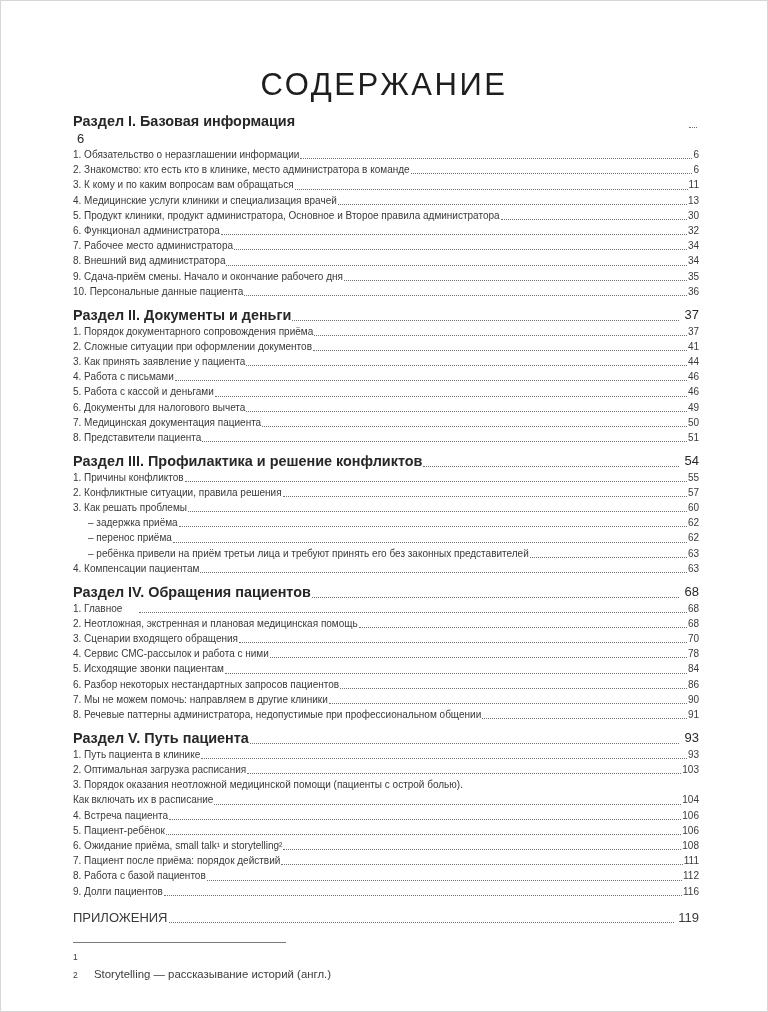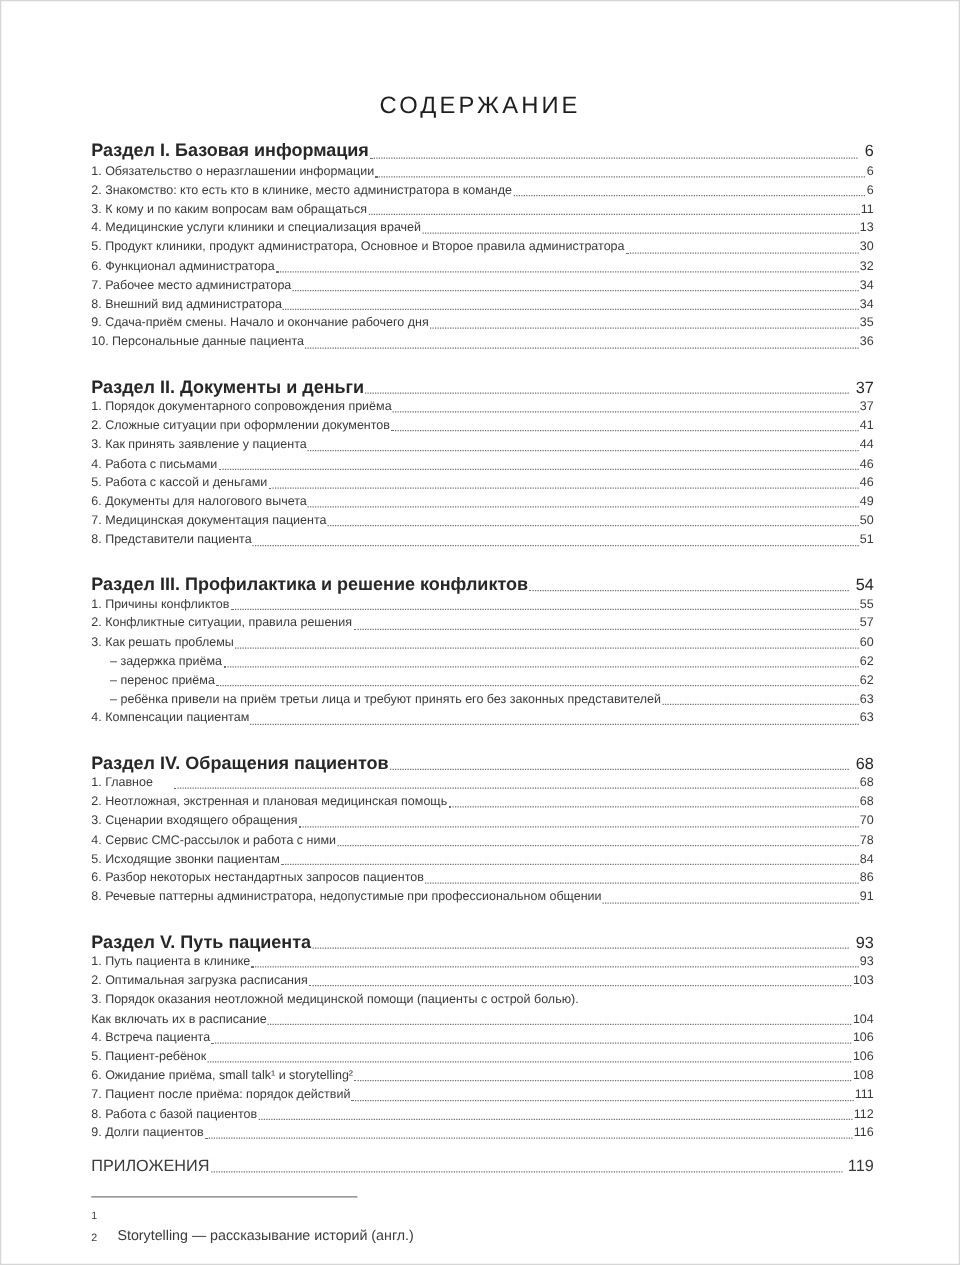--- a/index.html
+++ b/index.html
@@ -10,21 +10,21 @@
     background:#fff;
     border:1px solid #d6d6d6;
     font-family:"Liberation Sans", sans-serif;
     color:#3a3a3a;
     overflow:hidden;
   }
   .title{
     margin:0;
     padding-top:70px;
     text-align:center;
-    font-size:19px;
+    font-size:31px;
     font-weight:400;
     letter-spacing:2.5px;
     color:#1e1e1e;
     line-height:28px;
   }
   .content{
     margin:14px 68px 0 72px; 
   }
   .row{
     display:flex;
@@ -40,30 +40,30 @@
     align-self:flex-end;
     transform:translateY(-3px);
     border-bottom:1px dotted #6f6f6f;
     margin:0 1px;
   }
   .row .pnum{white-space:nowrap;}
   .row.heading{
     font-size:14.4px;
     font-weight:700;
     color:#272727;
-    margin-top:20px;
+    margin-top:8px;
     line-height:16.5px;
   }
   .row.heading .pnum{
     font-weight:400;
     font-size:13px;
     padding-left:4px;
   }
   .row.heading .dots{margin-right:2px;}
-  .toc-section:first-child .heading{margin-top:0;}
+  .toc-section:first-child .heading{margin-top:0;flex-direction:column;}
   .appendix{
     margin-top:11px;
     font-size:13px;
     line-height:16px;
   }
   .appendix .pnum{padding-left:3px;text-align:center;}
   .footnotes{
     margin:16px 68px 0 72px;
   }
   .fn-rule{
@@ -266,20 +266,25 @@
           </div>
           <div class="row">
             <span class="label">5. Исходящие звонки пациентам</span>
             <span class="dots"></span>
             <span class="pnum">84</span>
           </div>
           <div class="row">
             <span class="label">6. Разбор некоторых нестандартных запросов пациентов</span>
             <span class="dots"></span>
             <span class="pnum">86</span>
+          </div>
+          <div class="row">
+            <span class="label">7. Мы не можем помочь: направляем в другие клиники</span>
+            <span class="dots"></span>
+            <span class="pnum">90</span>
           </div>
           <div class="row">
             <span class="label">8. Речевые паттерны администратора, недопустимые при профессиональном общении</span>
             <span class="dots"></span>
             <span class="pnum">91</span>
           </div>
         </section>
         <section class="toc-section">
           <div class="row heading">
             <span class="label">Раздел V. Путь пациента</span>

